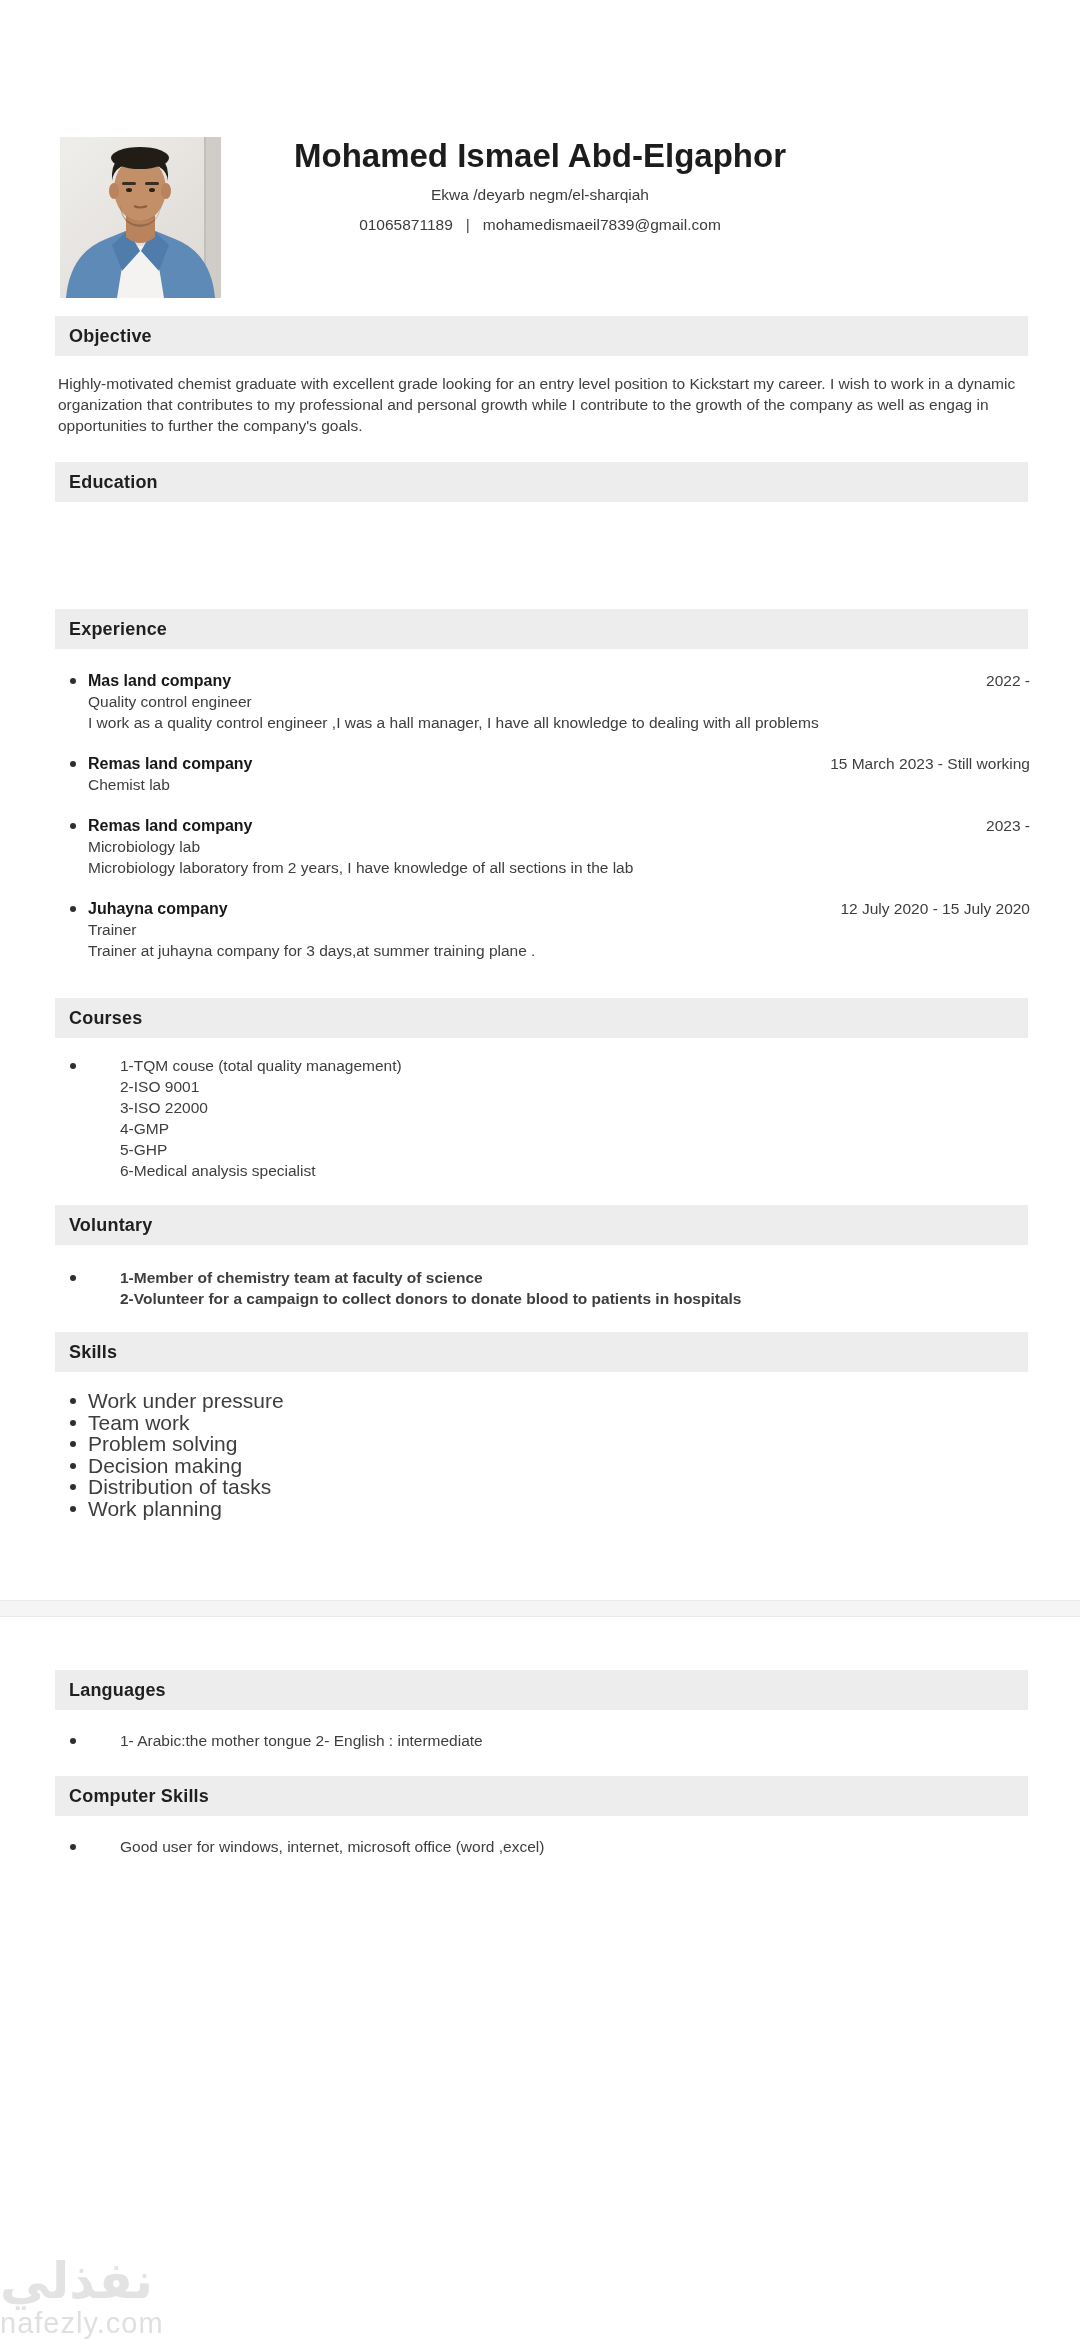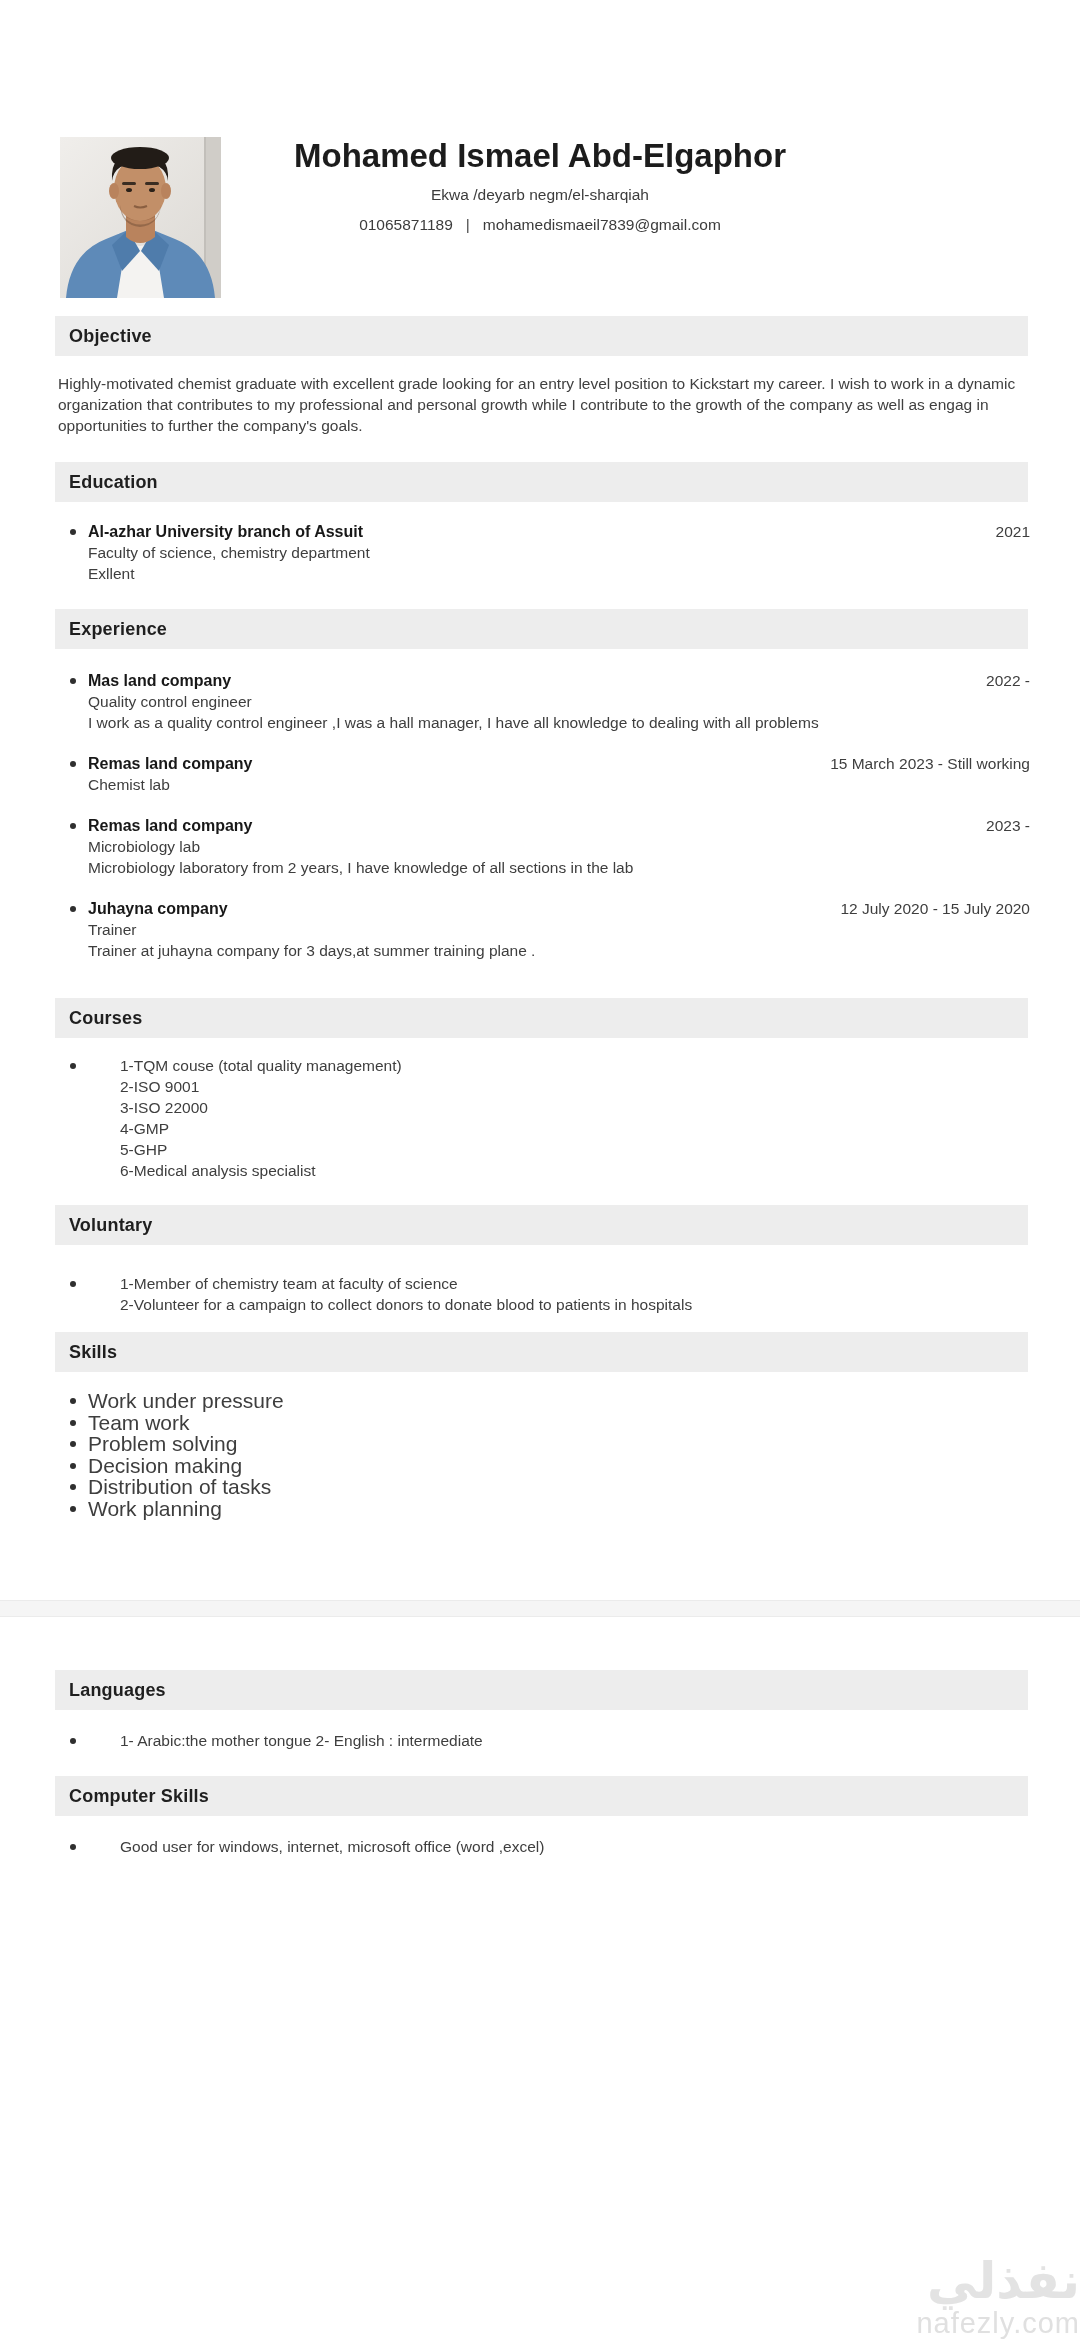--- a/index.html
+++ b/index.html
@@ -57,33 +57,33 @@
   .block-line { font-size: 15.5px; color: #3e3e3e; line-height: 21px; }
 
   .plain-list { list-style: none; margin: 0; padding: 0; }
   .plain-list li { position: relative; margin: 0 50px 0 0; padding-left: 88px; font-size: 21px; color: #3e3e3e; line-height: 21.5px; }
   .plain-list .bullet-dot { top: 8px; }
 
   
   .content-gap-17 { margin-top: 17px; }
   .content-gap-19 { margin-top: 19px; }
   .content-gap-20 { margin-top: 20px; }
-  .content-gap-22 { margin-top: 28px; }
+  .content-gap-22 { margin-top: 22px; font-weight: bold; }
   .content-gap-18 { margin-top: 18px; }
 
   
   .page-break-band {
     position: absolute; left: 0; top: 1600px;
     width: 1080px; height: 17px;
     background: #f5f5f5;
     border-top: 1px solid #ebebeb; border-bottom: 1px solid #ebebeb;
   }
 
   
-  .watermark { position: absolute; left: 0; bottom: 2px; width: 1080px; text-align: right; }
+  .watermark { position: absolute; left: 0; bottom: 2px; width: 1080px; text-align: left; }
   .wm-logo {
     font-family: "DejaVu Sans", sans-serif;
     font-size: 50px; font-weight: 700; color: #e3e3e3; line-height: 1.0;
   }
   .wm-site { font-size: 29px; color: #e0e0e0; line-height: 1.0; margin-top: 3px; letter-spacing: 1px; }
 </style>
 </head>
 <body>
 
 <div class="page">
@@ -138,31 +138,20 @@
     <div class="section-bar">
       <span class="bar-label">Objective</span>
     </div>
     <div class="para">Highly-motivated chemist graduate with excellent grade looking for an entry level position to Kickstart my career. I wish to work in a dynamic organization that contributes to my professional and personal growth while I contribute to the growth of the company as well as engag in opportunities to further the company's goals.</div>
   </div>
 
   <div class="cv-section" style="top:462px">
     <div class="section-bar">
       <span class="bar-label">Education</span>
     </div>
-    <div class="entries content-gap-19">
-      <div class="entry">
-        <span class="bullet-dot"></span>
-        <div class="entry-head">
-          <span class="entry-title">Al-azhar University branch of Assuit</span>
-          <span class="entry-date">2021</span>
-        </div>
-        <div class="entry-line">Faculty of science, chemistry department</div>
-        <div class="entry-line">Exllent</div>
-      </div>
-    </div>
   </div>
 
   <div class="cv-section" style="top:609px">
     <div class="section-bar">
       <span class="bar-label">Experience</span>
     </div>
     <div class="entries">
       <div class="entry">
         <span class="bullet-dot"></span>
         <div class="entry-head">

